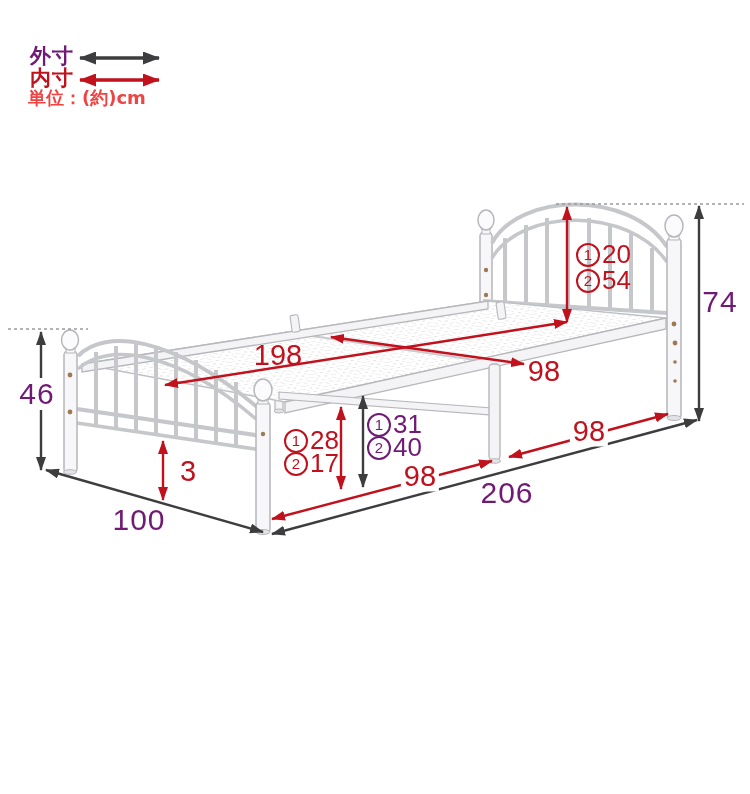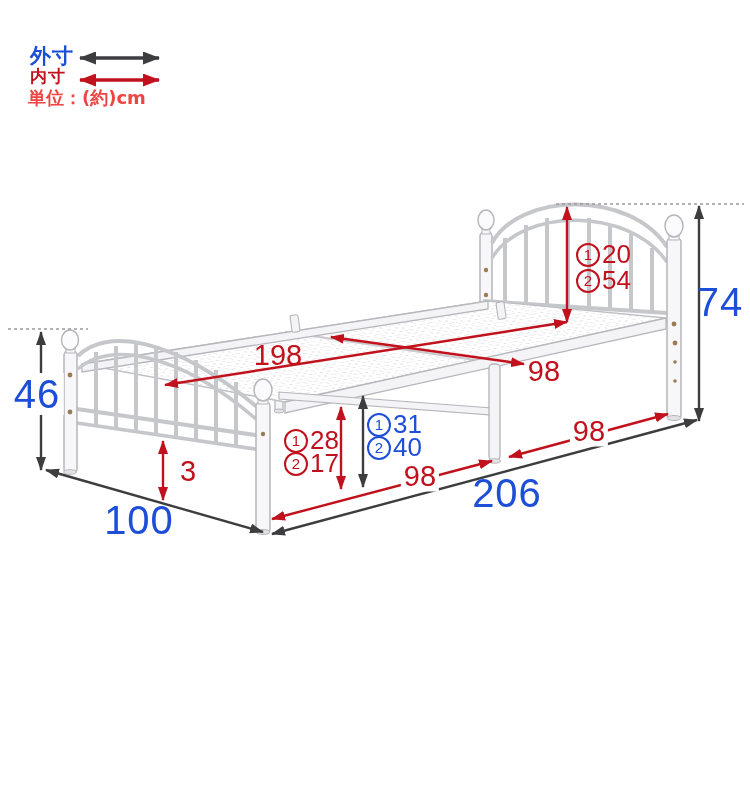--- a/index.html
+++ b/index.html
@@ -2,30 +2,30 @@
 <html><head>
 <meta charset="utf-8">
 <style>
   html,body{margin:0;padding:0;background:#ffffff;}
   #canvas{position:relative;width:750px;height:794px;background:#ffffff;overflow:hidden;
           font-family:"DejaVu Sans","Liberation Sans",sans-serif;}
   #scene{position:absolute;left:0;top:0;z-index:1;}
   .dlabel{position:absolute;line-height:1;white-space:nowrap;z-index:3;
           font-family:"Liberation Sans","DejaVu Sans",sans-serif;}
   .jp{font-family:"DejaVu Sans","Liberation Sans",sans-serif;}
-  .red{color:#c0111c;} .blk{color:#1d4ed8;}
+  .red{color:#c0111c;} .blk{color:#701a75;}
   .ctr{transform:translate(-50%,-50%);}
   .vctr{transform:translateY(-50%);}
   .bgw{background:#ffffff;padding:1px 3px;}
-  .sz29{font-size:29px;} .sz30{font-size:40px;letter-spacing:1px;} .szc{font-size:26px;}
+  .sz29{font-size:29px;} .sz30{font-size:30px;letter-spacing:1px;} .szc{font-size:26px;}
   .circ{display:inline-flex;align-items:center;justify-content:center;
         width:20px;height:20px;border:2px solid currentColor;border-radius:50%;
         font-size:15px;margin-right:2px;vertical-align:3px;line-height:1;}
   .lg-t1{left:30px;top:46px;font-size:21px;font-weight:700;letter-spacing:1px;}
-  .lg-t2{left:30px;top:68px;font-size:17px;font-weight:700;letter-spacing:1px;}
+  .lg-t2{left:30px;top:68px;font-size:21px;font-weight:700;letter-spacing:1px;}
   .lg-t3{left:28px;top:89px;font-size:18px;font-weight:600;color:#ef4444;}
 </style>
 </head>
 <body>
 
 <div id="canvas">
 
   <svg id="scene" width="750" height="794" viewBox="0 0 750 794">
     <defs>
       <marker id="mB" viewBox="0 0 14 10" refX="13" refY="5" markerWidth="14" markerHeight="10" orient="auto-start-reverse" markerUnits="userSpaceOnUse">

